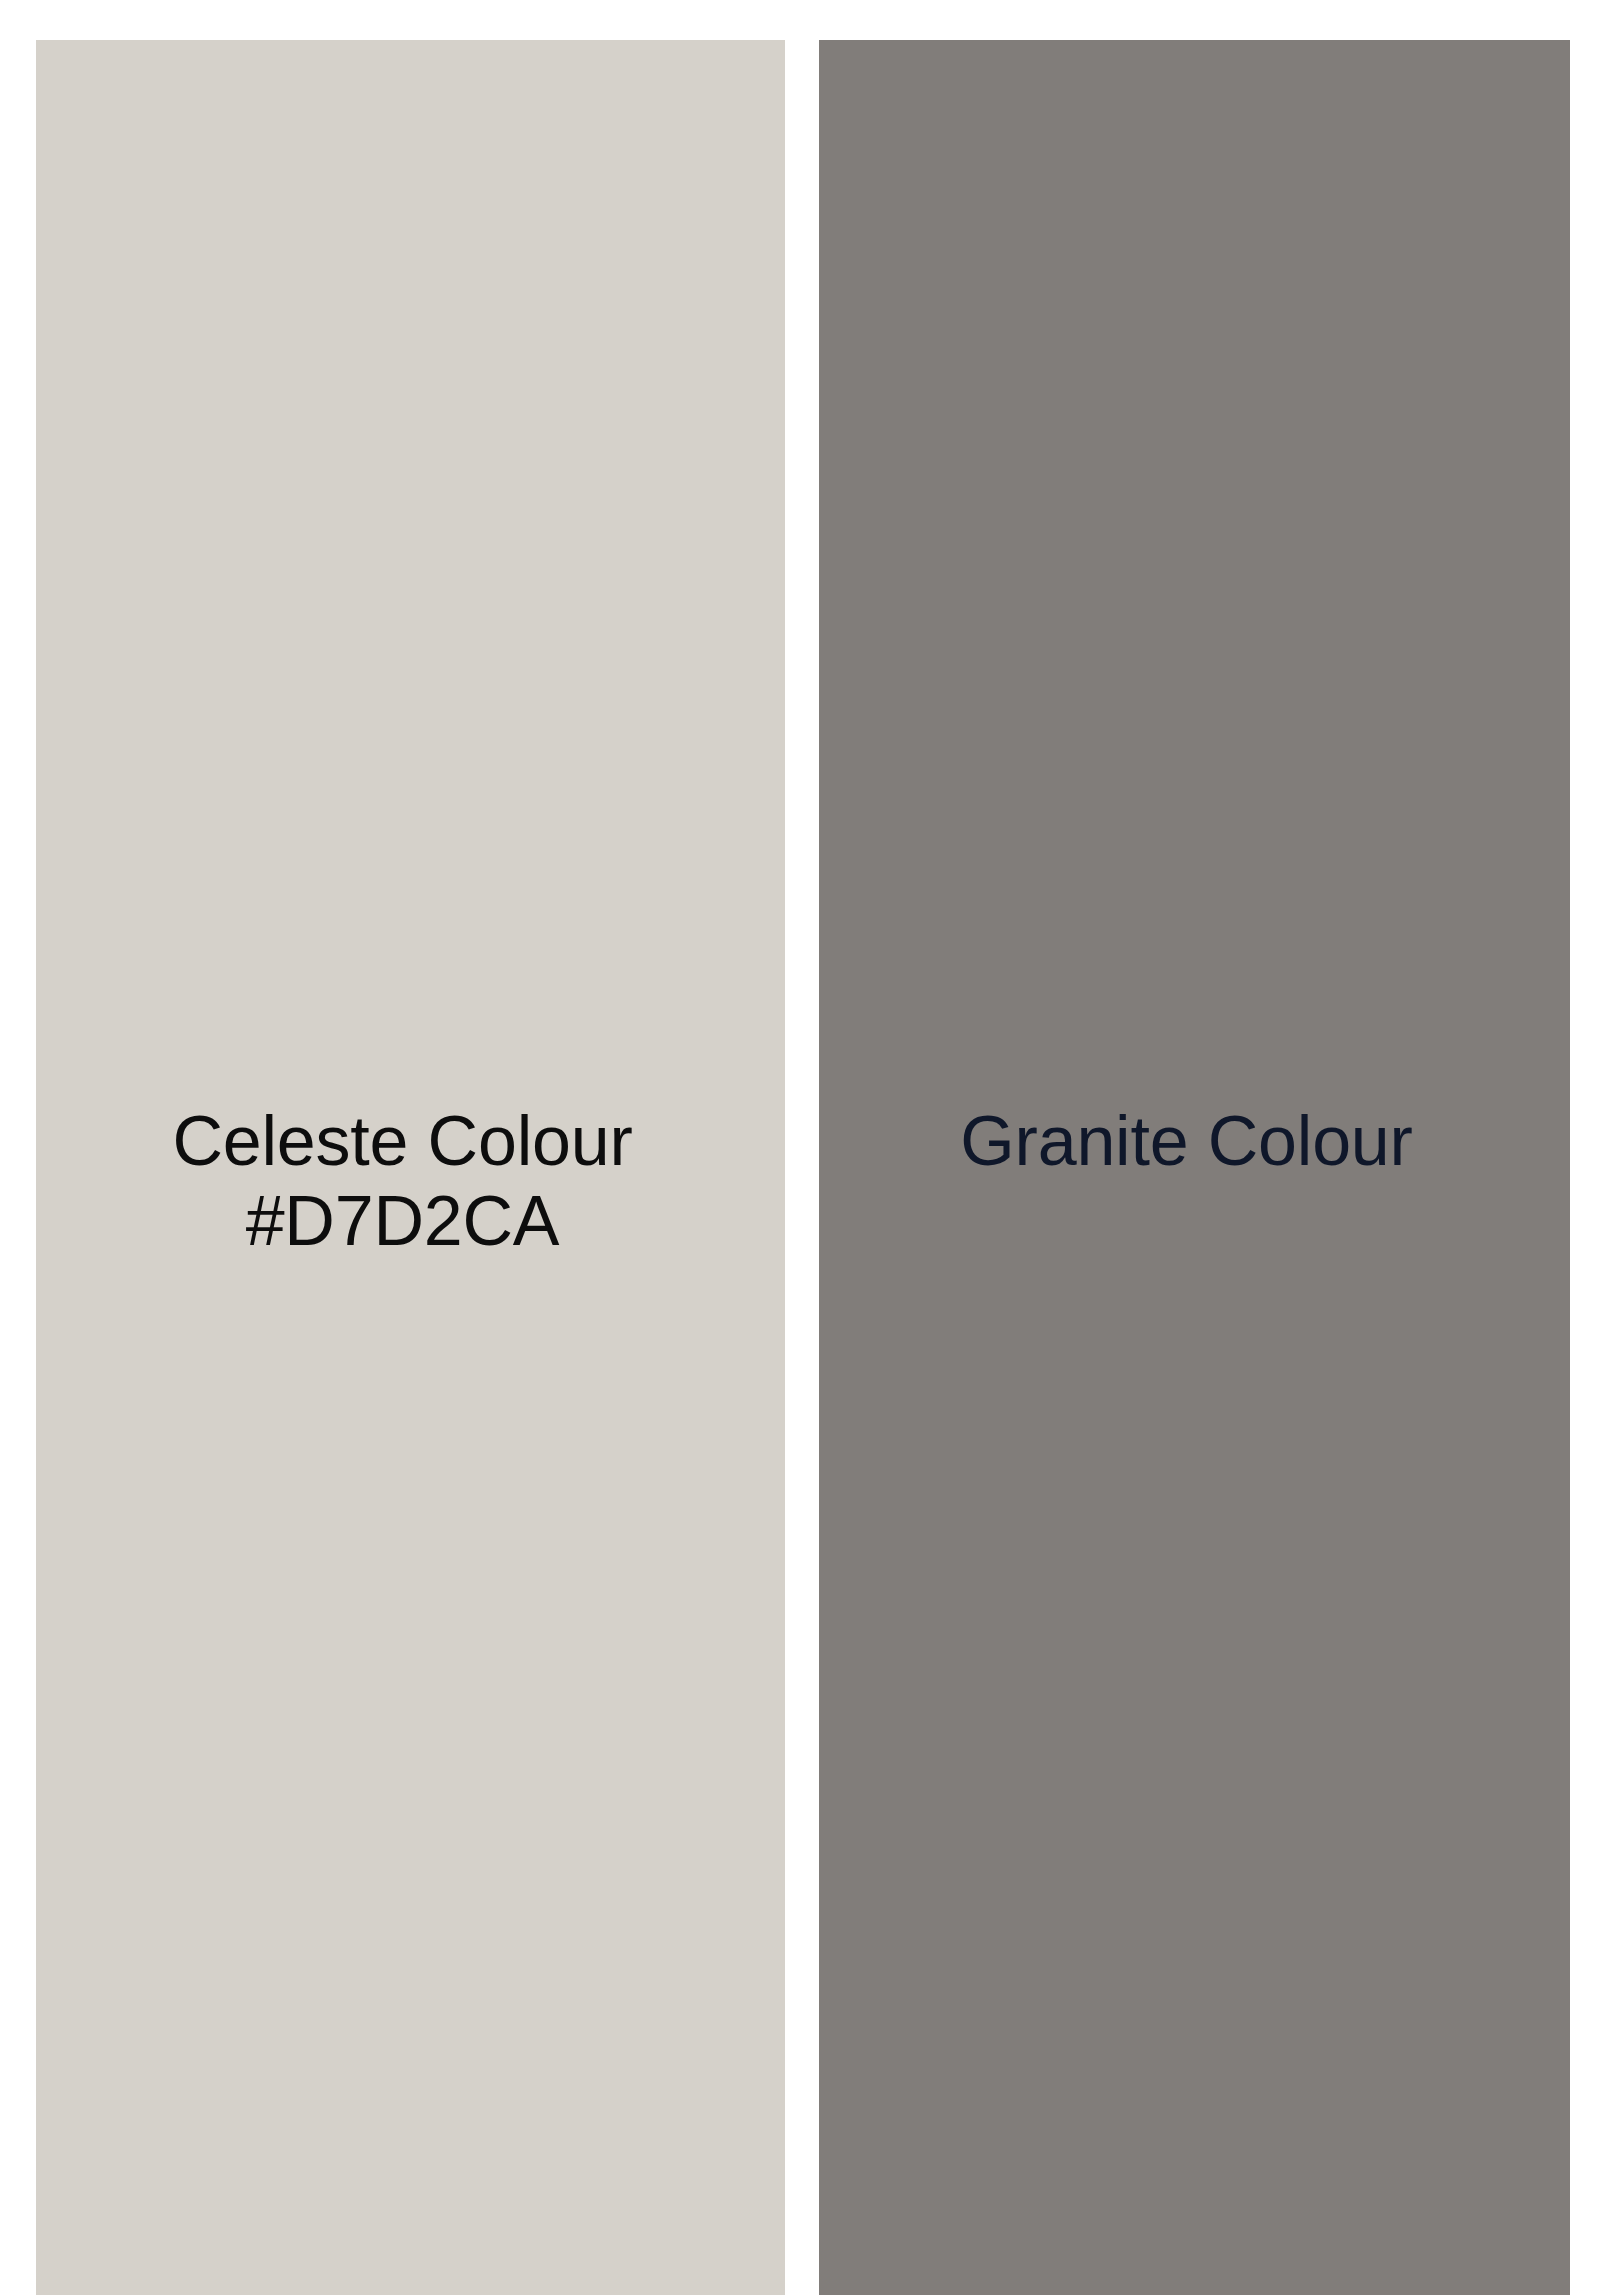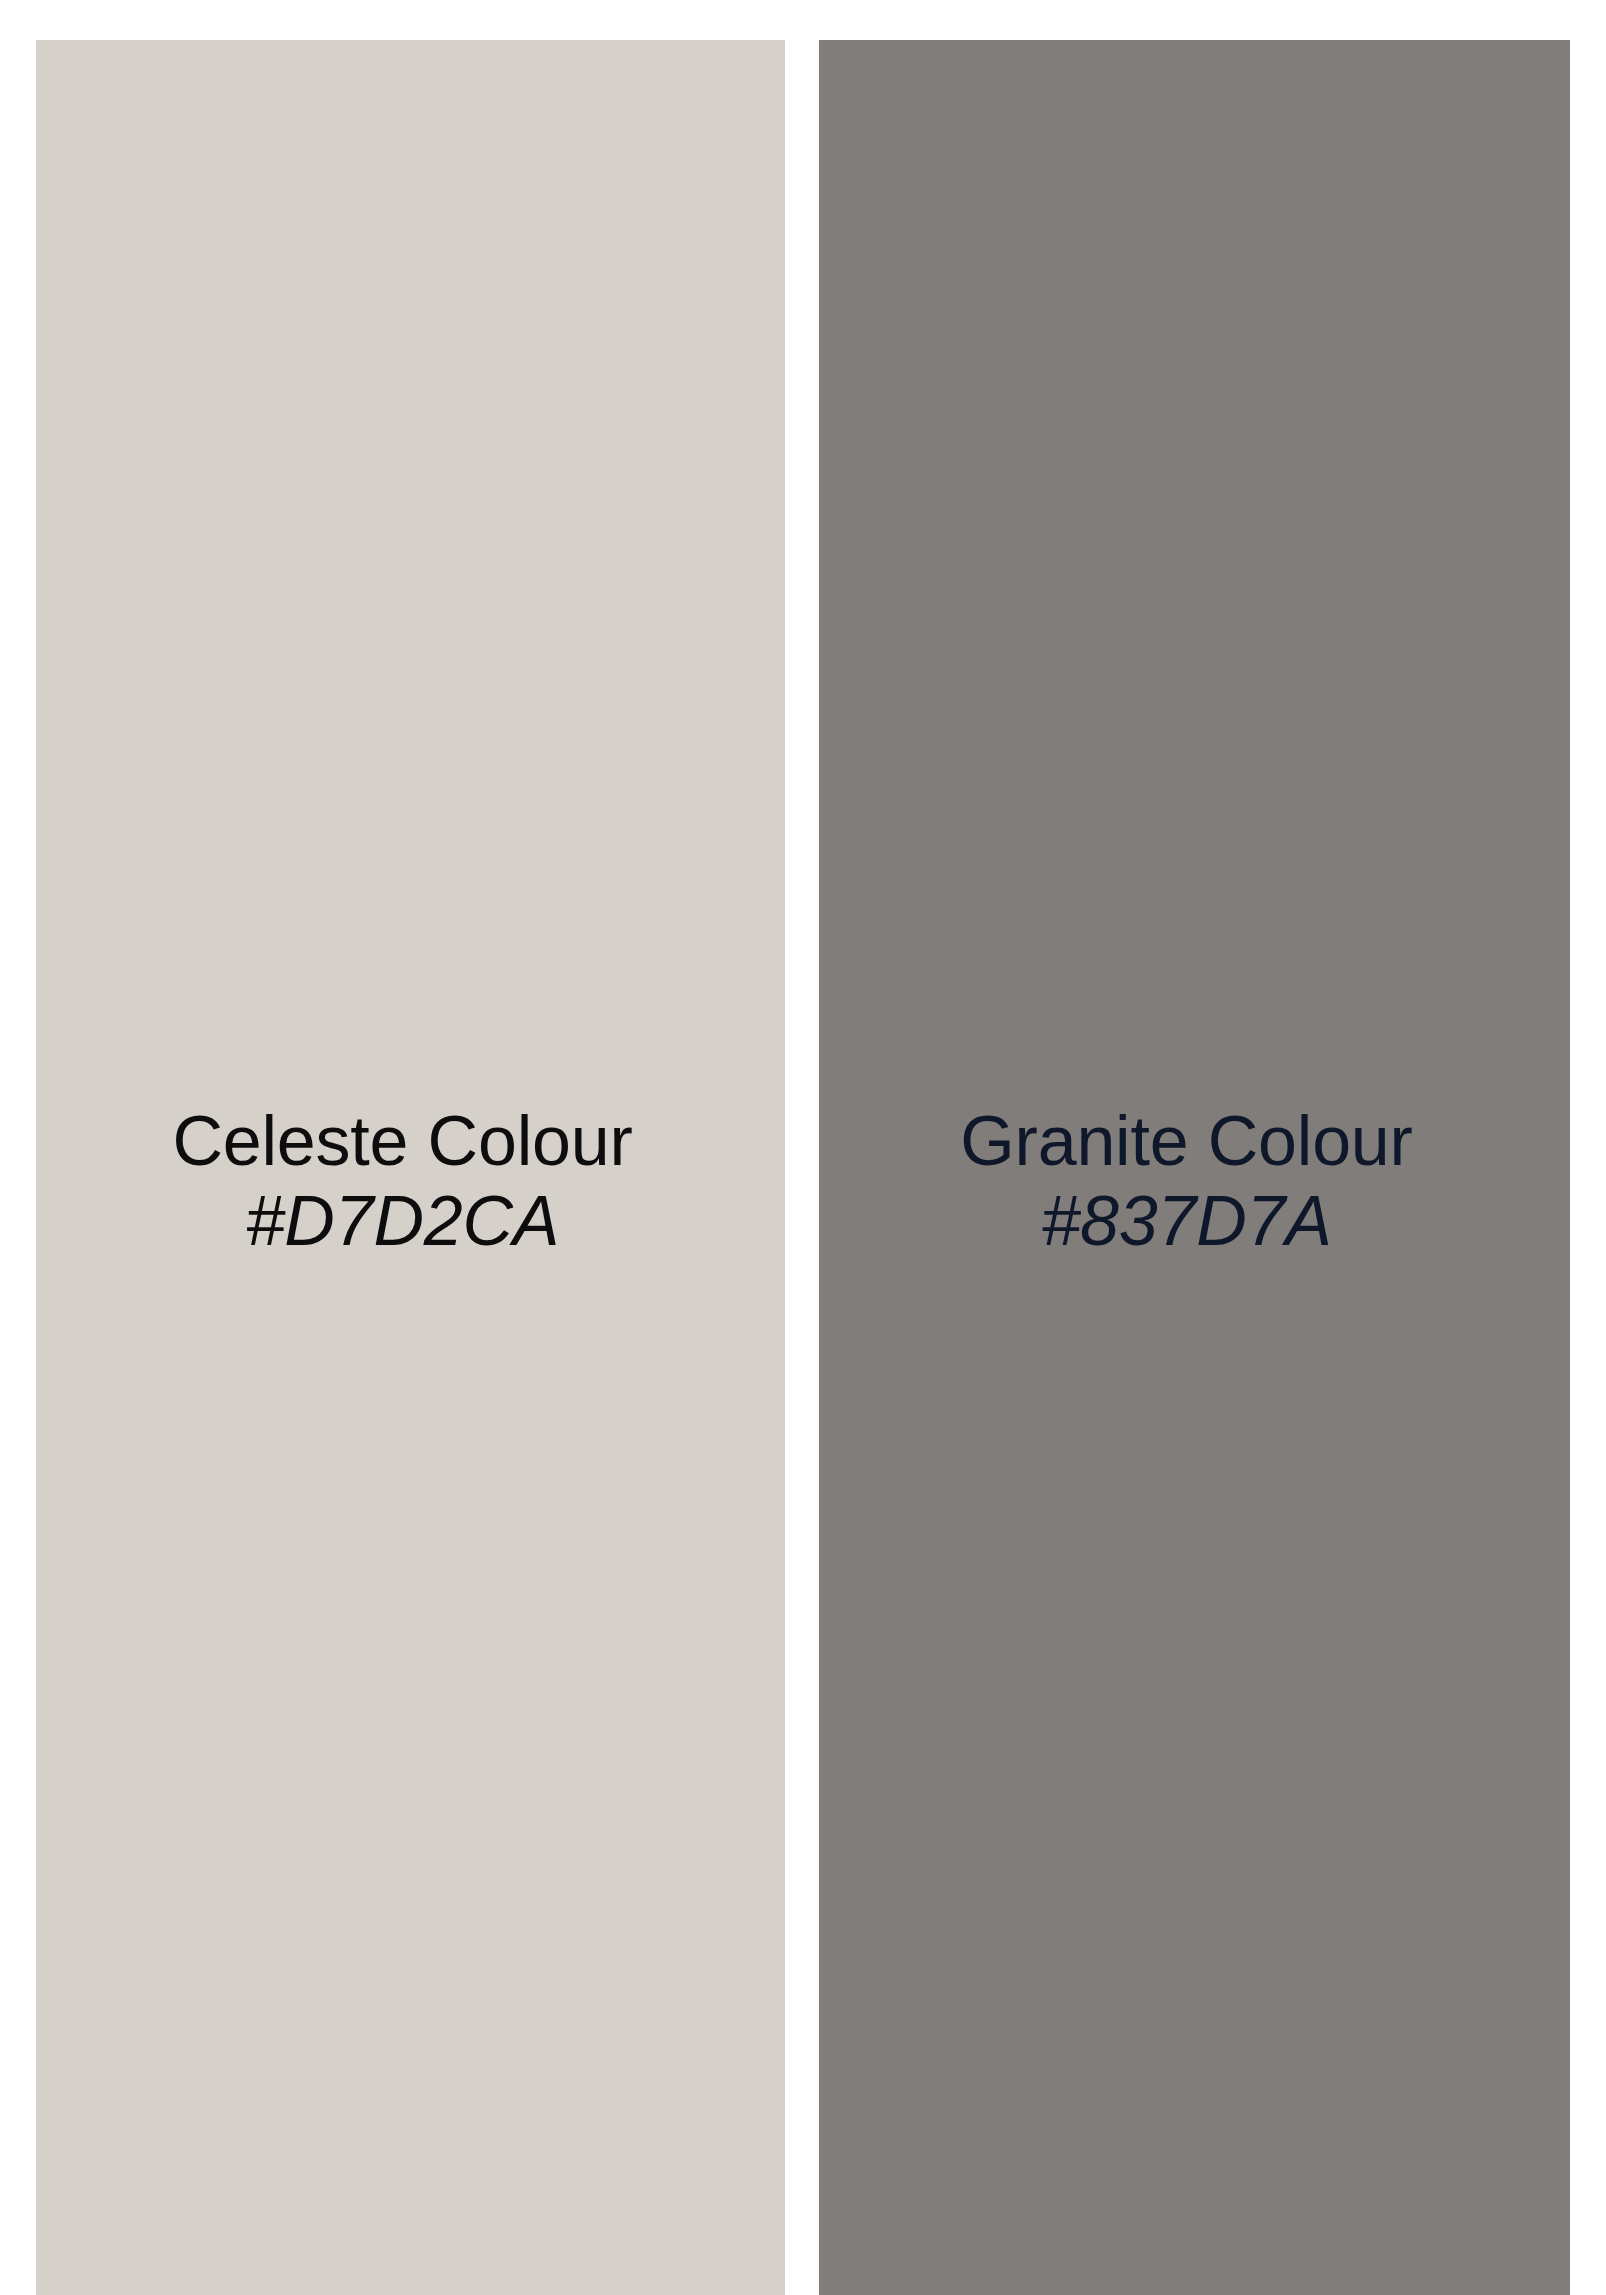--- a/index.html
+++ b/index.html
@@ -59,36 +59,34 @@
   }
 
   .swatch-name,
   .swatch-hex {
     display: block;
     white-space: nowrap;
   }
 
   .swatch-hex {
     margin-top: 4.6px;
-    font-style: italic;
   }
 </style>
 </head>
 <body style="background: rgb(255, 255, 255);">
 
 <div class="swatch-board" style="background: rgb(255, 255, 255);">
 
   <div class="swatch-panel left" id="panel-celeste" style="background: rgb(213, 209, 202);">
     <div class="swatch-label-block" style="color: rgb(13, 13, 13);">
       <span class="swatch-name">Celeste Colour</span>
       <span class="swatch-hex">#D7D2CA</span>
     </div>
   </div>
 
   <div class="swatch-panel right" id="panel-granite" style="background: rgb(129, 125, 122);">
     <div class="swatch-label-block" style="color: #0f172a;">
       <span class="swatch-name">Granite Colour</span>
-      <span class="swatch-hex">#837D7A</span>
     </div>
   </div>
 
 </div>
 
 
 </body></html>

